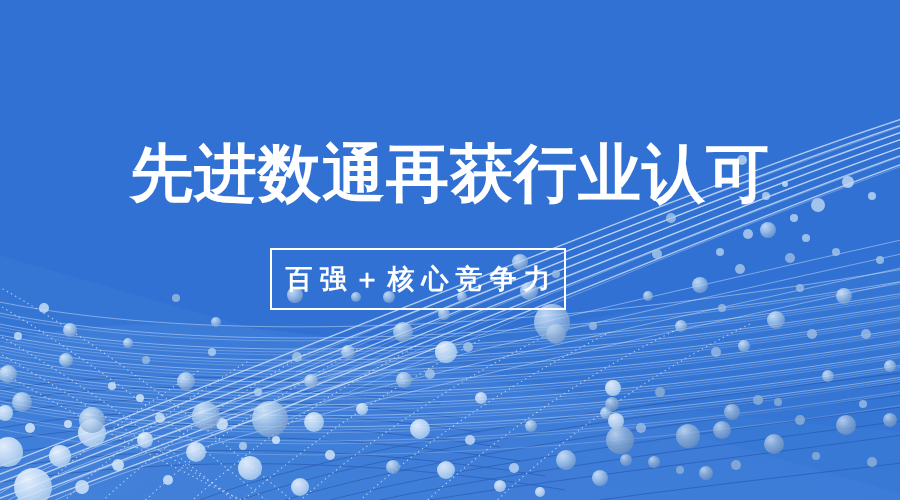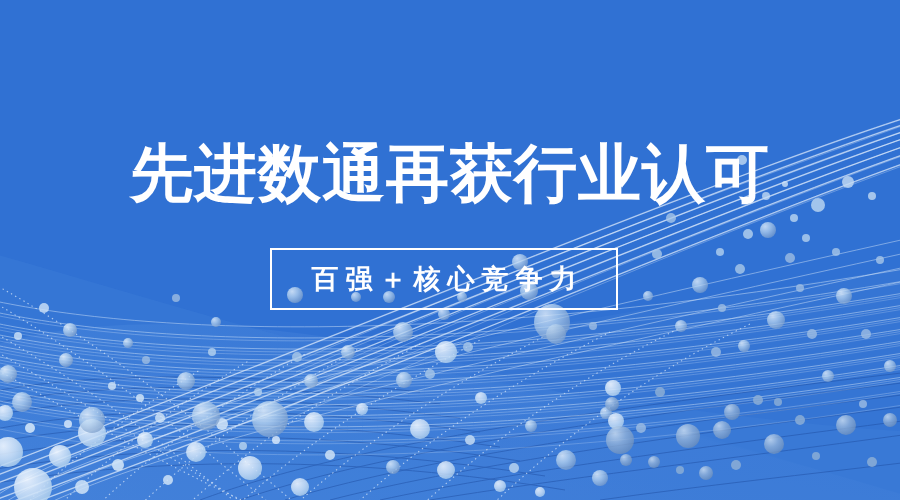--- a/index.html
+++ b/index.html
@@ -42,21 +42,21 @@
     line-height: 72px;
     font-weight: bold;
     letter-spacing: 1px;
     font-family: "Liberation Serif", "DejaVu Serif", serif;
     white-space: nowrap;
   }
   #subtitle-box {
     position: absolute;
     left: 270px;
     top: 248px;
-    width: 348px;
+    width: 296px;
     height: 62px;
     border: 2px solid #ffffff;
     box-sizing: border-box;
   }
   #subtitle {
     position: absolute;
     left: 0;
     top: 0;
     width: 100%;
     height: 100%;

